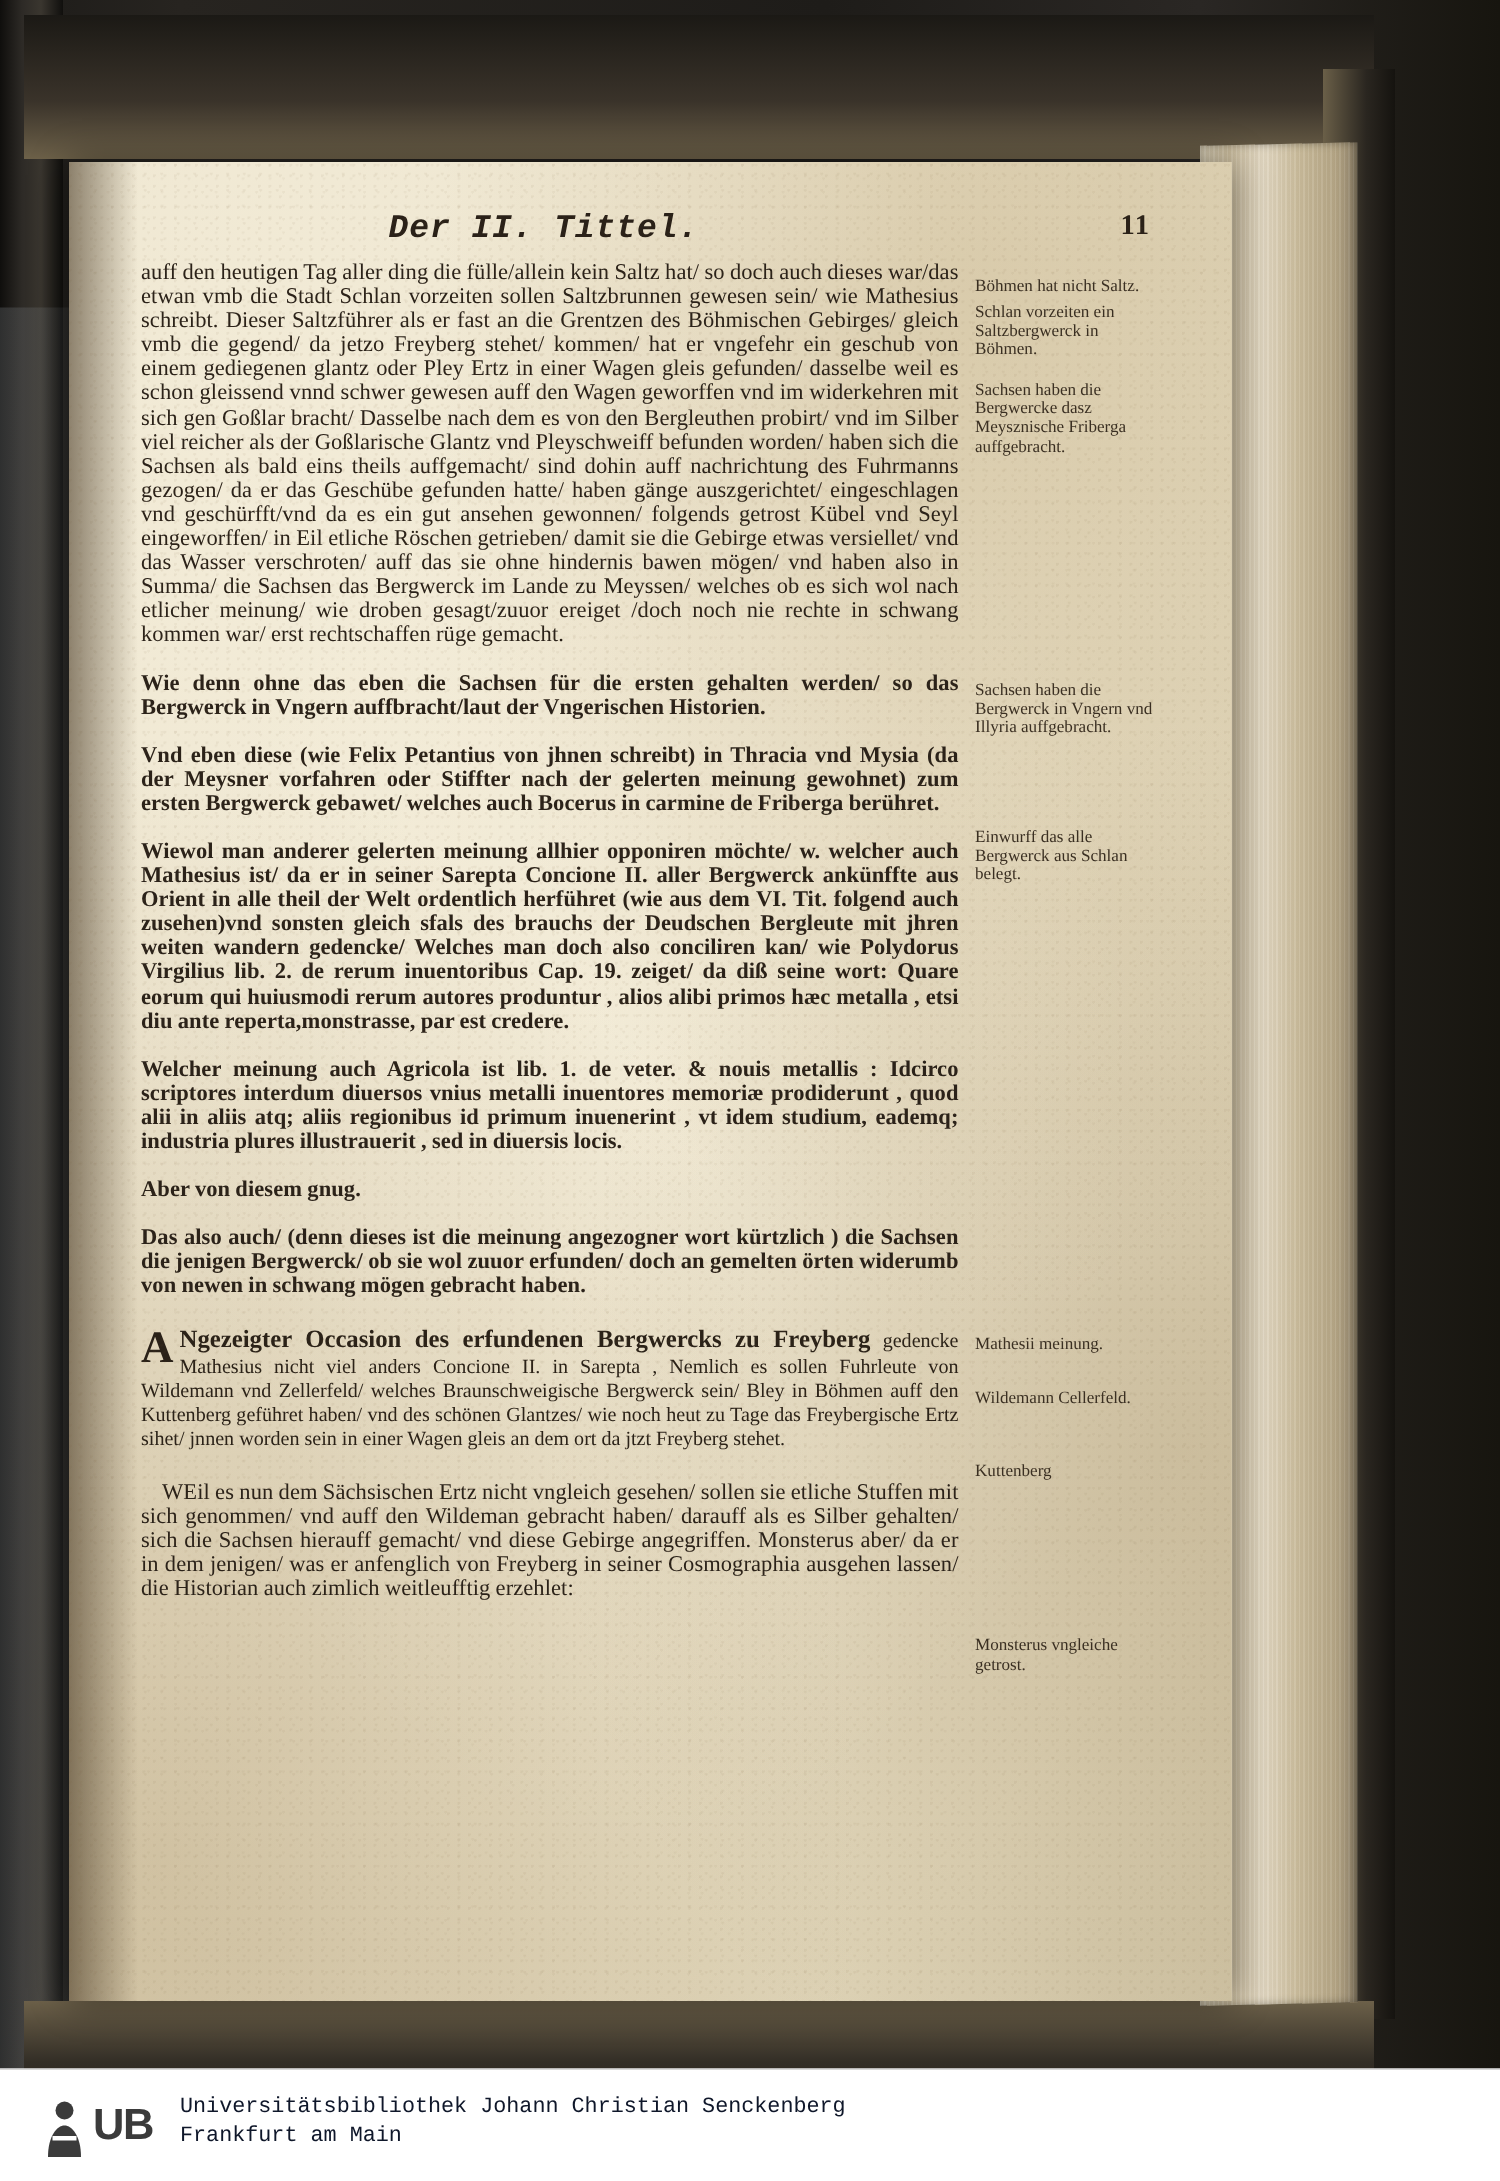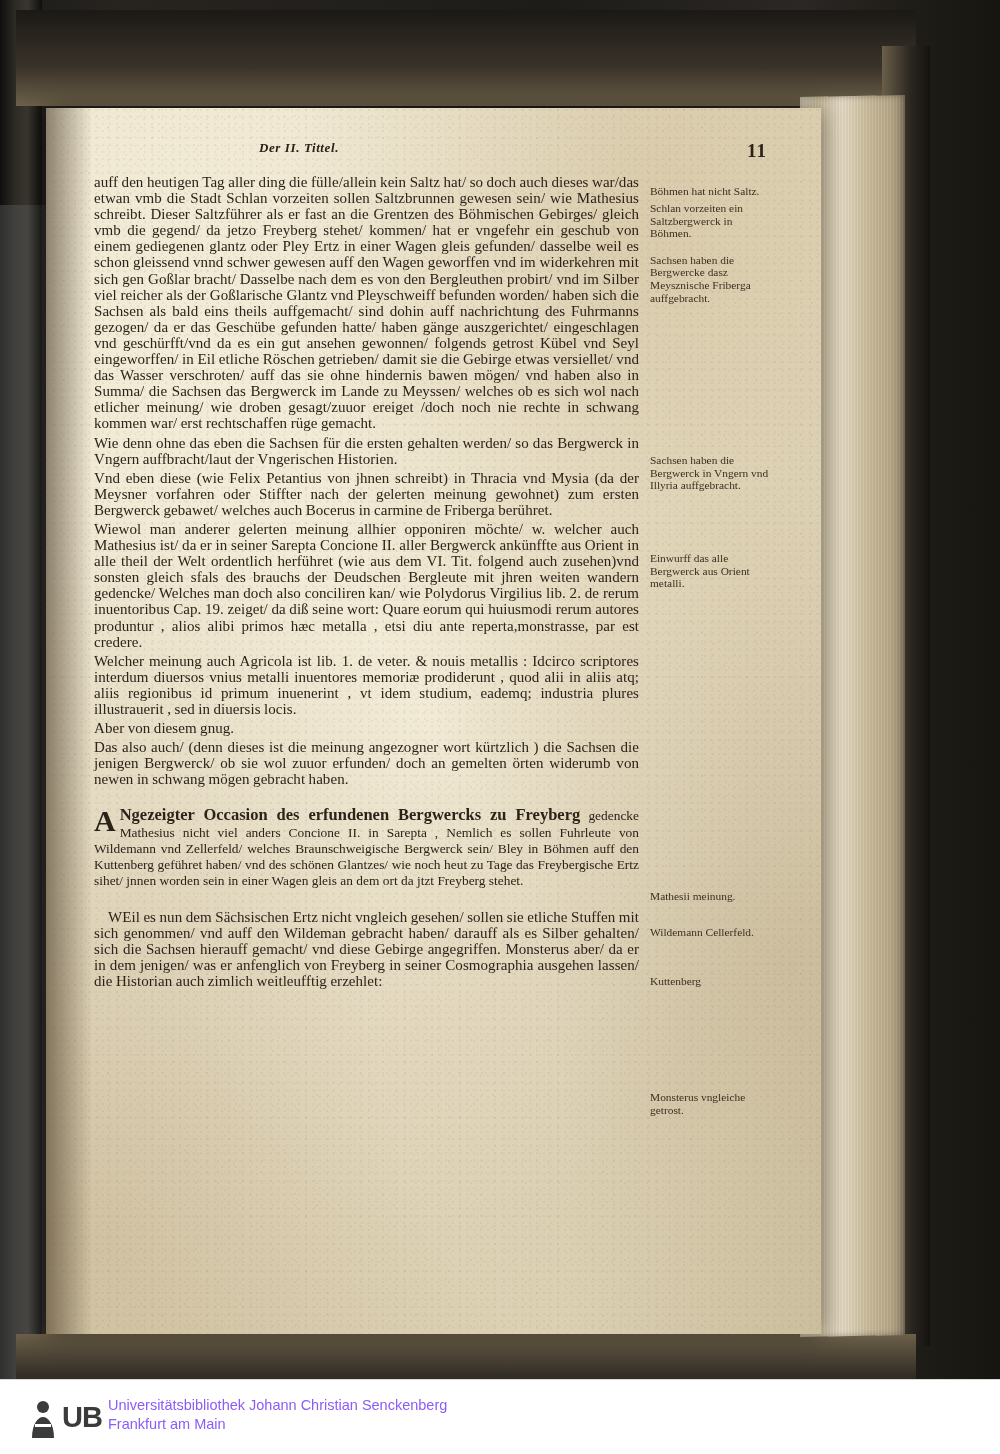--- a/index.html
+++ b/index.html
@@ -108,23 +108,23 @@
     color:#2b2218;
   }
 
   .header-row{
     position:relative;
     height:34px;
   }
   .running-head{
     position:absolute;
     left:165px; top:0;
-    font-family:Liberation Serif, serif;
+    font-family:Liberation Mono, monospace;
     font-weight:bold;
-    font-size:13px;
+    font-size:22px;
     letter-spacing:.6px;
     color:#2a2118;
     font-style:italic;
   }
   .folio{
     position:absolute;
     right:22px; top:0;
     font-size:19px;
     font-weight:bold;
     color:#2a2118;
@@ -145,21 +145,21 @@
   p.tb{
     margin:0 0 0 0;
     font-size:15px;
     line-height:16.1px;
     text-align:justify;
     text-justify:inter-word;
     color:#2b2219;
     letter-spacing:.05px;
     word-spacing:-.3px;
   }
-  p.tb + p.tb{ margin-top:3px; }
+  p.tb + p.tb{ margin-top:16px;font-weight:bold; }
   .latin{ font-family:"Liberation Serif", serif; }
   .gap-md{ height:20px; }
 
   
   .dropcap-para{
     position:relative;
     font-size:13.4px;
     line-height:16.1px;
     text-align:justify;
   }
@@ -213,24 +213,24 @@
     letter-spacing:-1px;
     margin-left:34px;
   }
   .ub-person{
     position:absolute;
     left:0; top:4px;
     width:30px;height:40px;
   }
   .footer-text{
     position:absolute;
-    left:108px; top:16px;
-    font-family:Liberation Sans, sans-serif;
+    left:120px; top:16px;
+    font-family:Liberation Mono, monospace;
     font-size:14.5px;
-    color:#8b5cf6;
+    color:#0f172a;
     line-height:19px;
   }
 </style>
 </head>
 <body>
 
 <div class="scan-bg"></div>
 <div class="left-gutter"></div>
 <div class="left-plastic"></div>
 
@@ -270,21 +270,21 @@
         <div class="gap-md"></div>
 
         <p class="tb" style="text-indent:14px;">WEil es nun dem Sächsischen Ertz nicht vngleich gesehen/ sollen sie etliche Stuffen mit sich genommen/ vnd auff den Wildeman gebracht haben/ darauff als es Silber gehalten/ sich die Sachsen hierauff gemacht/ vnd diese Gebirge angegriffen. Monsterus aber/ da er in dem jenigen/ was er anfenglich von Freyberg in seiner Cosmographia ausgehen lassen/ die Historian auch zimlich weitleufftig erzehlet:</p>
       </div>
 
       <div class="margin-col">
         <p class="note">Böhmen hat nicht Saltz.</p>
         <p class="note" style="margin-top:4px;">Schlan vorzeiten ein Saltzbergwerck in Böhmen.</p>
         <p class="note" style="margin-top:14px;">Sachsen haben die Bergwercke dasz Meysznische Friberga auffgebracht.</p>
         <p class="note" style="margin-top:150px;">Sachsen haben die Bergwerck in Vngern vnd Illyria auffgebracht.</p>
-        <p class="note" style="margin-top:60px;">Einwurff das alle Bergwerck aus Orient metalli.</p>
+        <p class="note" style="margin-top:60px;">Einwurff das alle Bergwerck aus Schlan belegt.</p>
         <p class="note" style="margin-top:300px;">Mathesii meinung.</p>
         <p class="note" style="margin-top:24px;">Wildemann Cellerfeld.</p>
         <p class="note" style="margin-top:36px;">Kuttenberg</p>
         <p class="note" style="margin-top:104px;">Monsterus vngleiche getrost.</p>
       </div>
 
     </div>
     <div class="grain"></div>
   </div>
 </div>

